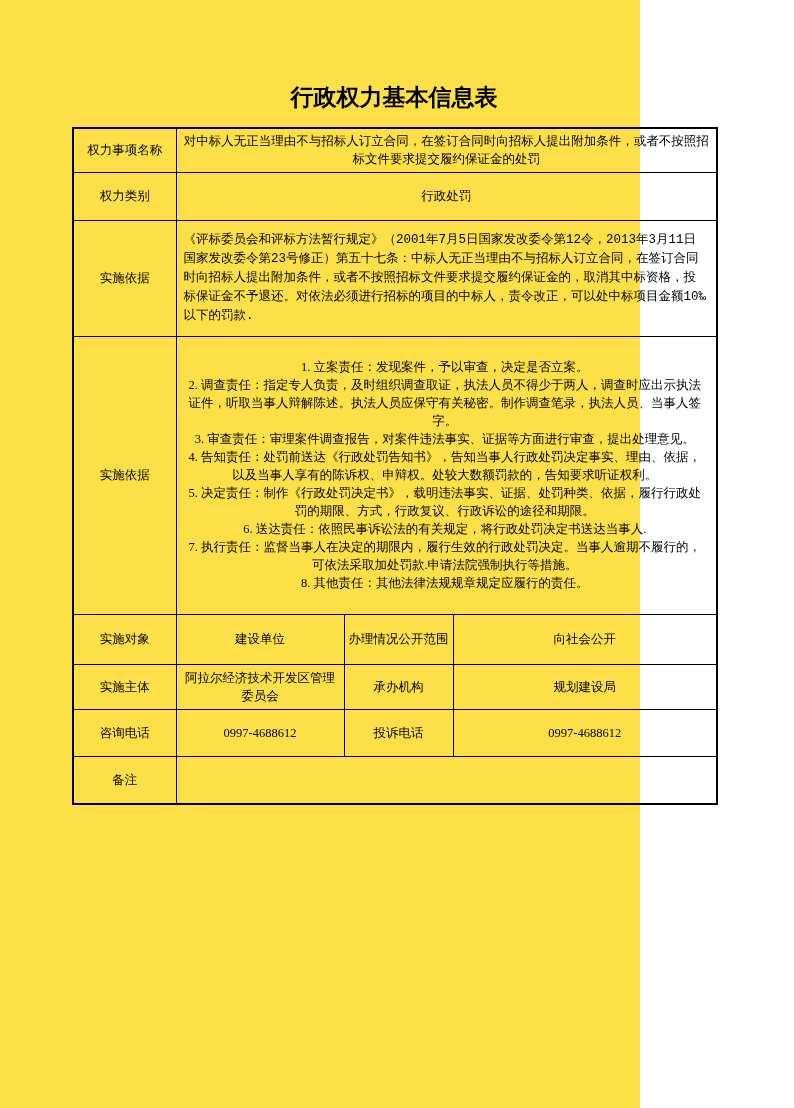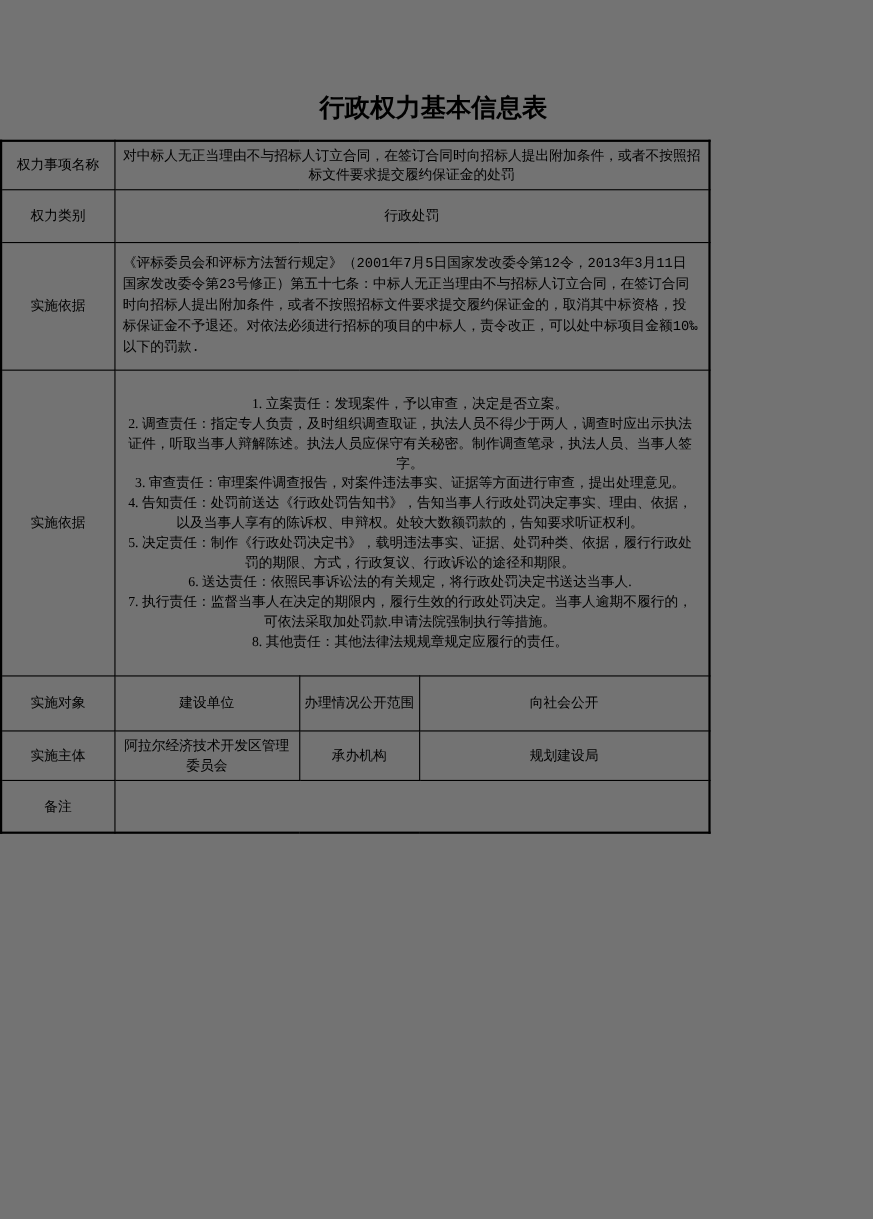--- a/index.html
+++ b/index.html
@@ -9,37 +9,38 @@
   }
   body {
     width: 794px;
     height: 1108px;
     font-family: "Liberation Serif", "DejaVu Serif", serif;
     color: #000000;
     overflow: hidden;
   }
   .page {
     position: relative;
-    width: 794px;
+    width: 640px;
     height: 1108px;
-    background: #737373;
+    background: #fde047;
   }
   .doc-title {
     padding-top: 84px;
     width: 644px;
     margin-left: 72px;
     text-align: center;
     font-size: 23px;
     font-weight: bold;
     line-height: 28px;
   }
   table.info-table {
     border-collapse: collapse;
     table-layout: fixed;
     width: 644px;
+    margin-left: 72px;
     margin-top: 15px;
     border: 2px solid #000000;
   }
   td {
     border: 1px solid #000000;
     font-size: 12.5px;
     line-height: 18px;
     text-align: center;
     vertical-align: middle;
     padding: 2px 6px;
@@ -106,20 +107,26 @@
         <td>建设单位</td>
         <td class="label-cell">办理情况公开范围</td>
         <td>向社会公开</td>
       </tr>
       <tr style="height:45px">
         <td class="label-cell">实施主体</td>
         <td>阿拉尔经济技术开发区管理委员会</td>
         <td class="label-cell">承办机构</td>
         <td>规划建设局</td>
       </tr>
+      <tr style="height:47px">
+        <td class="label-cell">咨询电话</td>
+        <td>0997-4688612</td>
+        <td class="label-cell">投诉电话</td>
+        <td>0997-4688612</td>
+      </tr>
       <tr style="height:48px">
         <td class="label-cell">备注</td>
         <td colspan="3"></td>
       </tr>
     </tbody>
   </table>
 
 </div>
 
 </body></html>

